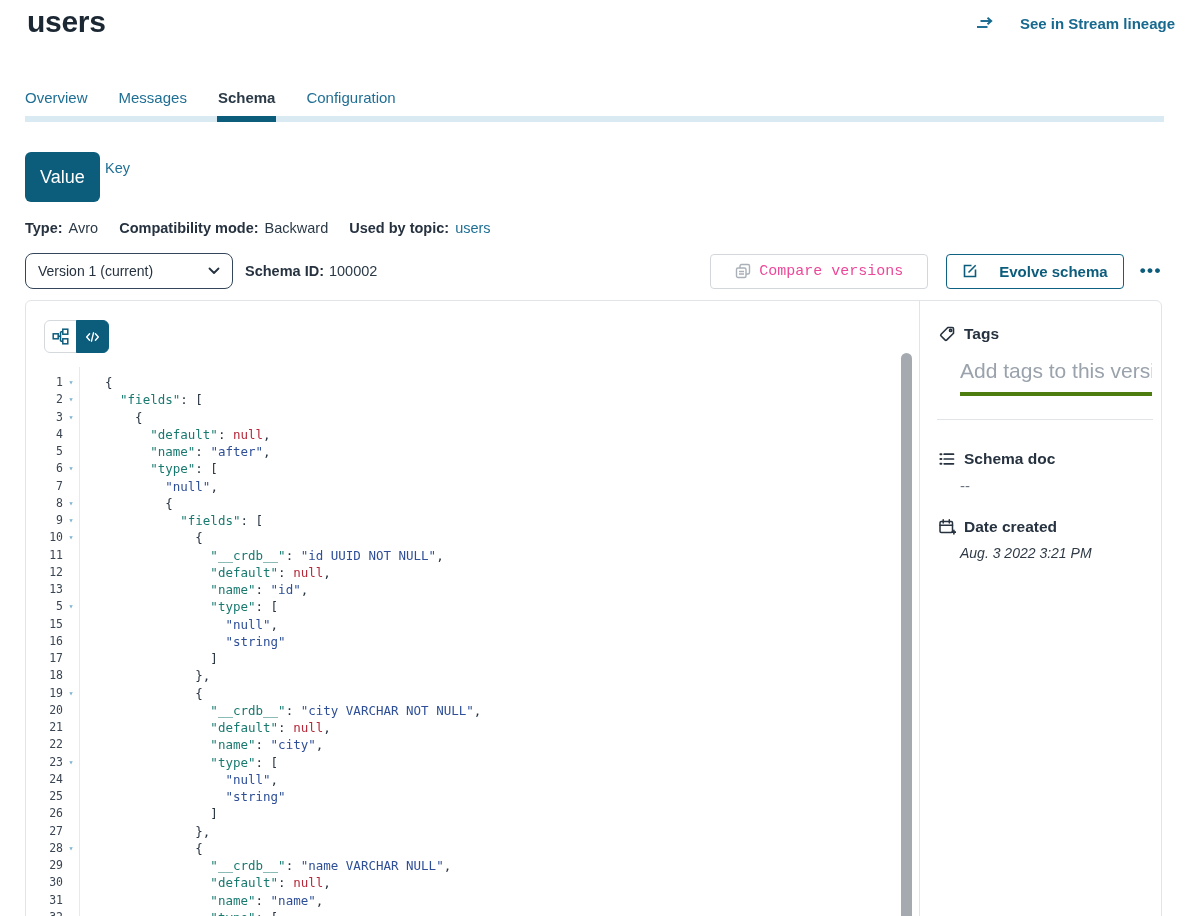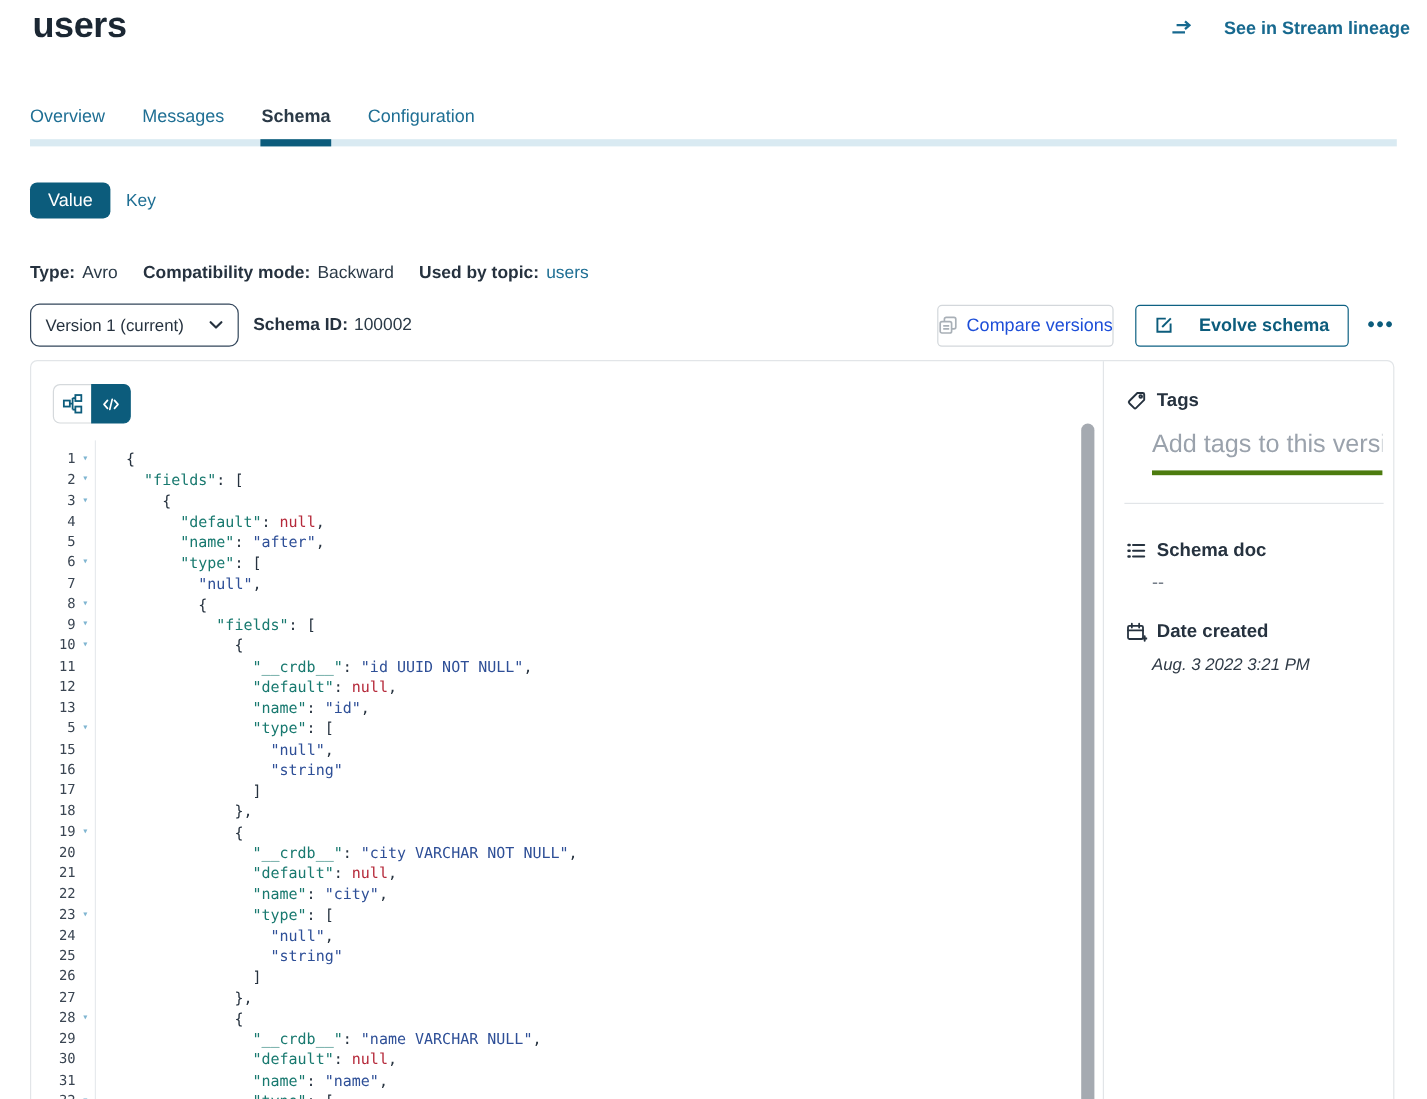--- a/index.html
+++ b/index.html
@@ -16,44 +16,44 @@
   .tabs-wrap { position:absolute; left:25px; right:25px; top:88px; height:34px; }
   .tabs { display:flex; gap:31px;text-align:right; }
   .tab { position:relative; font-size:15px; font-weight:500; color:#1f6f94; line-height:20px;
     cursor:pointer; }
   .tab.active { color:#2b3a47; font-weight:600; }
   .tab.active::after { content:""; position:absolute; left:-1px; right:-1px; top:28px;
     height:6px; background:#0c5c7c; z-index:2; }
   .tabs-bar { position:absolute; left:0; right:0; top:28px; height:6px; background:#d9eaf2; }
 
   
-  .val-btn { position:absolute; left:25px; top:152px; height:30px; padding:0 15px;
-    background:#0c5c7c; color:#fff; border:none; border-radius:6px; font-size:15px;
+  .val-btn { position:absolute; left:25px; top:152px; height:50px; padding:0 15px;
+    background:#0c5c7c; color:#fff; border:none; border-radius:6px; font-size:18px;
     font-family:inherit; font-weight:500; cursor:pointer; }
   .key-btn { position:absolute; left:105px; top:160px; font-size:14.5px; font-weight:500;
     color:#1f6f94; cursor:pointer; }
 
   
   .meta-row { position:absolute; left:25px; top:220px; display:flex; gap:21px;
     font-size:14.5px; color:#2b3a47; }
   .meta-item { display:flex; }
   .meta-label { font-weight:700; color:#26323f; margin-right:6px; }
   .meta-link { color:#1f6f94; cursor:pointer; }
 
   
   .version-bar { position:absolute; left:25px; right:25px; top:253px; height:36px;
     display:flex; align-items:center; }
-  .version-select { width:174px; height:36px; border:1px solid #33465b; border-radius:8px;
+  .version-select { width:208px; height:36px; border:1px solid #33465b; border-radius:8px;
     display:flex; align-items:center; justify-content:space-between; padding:0 12px;
     font-size:14px; color:#26323f; background:#fff; cursor:pointer; }
   .schema-id { margin-left:12px; font-size:14.5px; }
   .schema-id b { font-weight:700; color:#26323f; margin-right:5px; }
   .vb-spacer { flex:1; }
-  .btn-compare { height:35px; padding:0 0; border:1px solid #d3d7db; border-radius:4px;
-    background:#fff; color:#1d4ed8; font-size:15px; font-weight:500; font-family:Liberation Sans, sans-serif;
+  .btn-compare { height:35px; padding:0 24px; border:1px solid #d3d7db; border-radius:4px;
+    background:#fff; color:#ec4899; font-size:15px; font-weight:500; font-family:Liberation Mono, monospace;
     display:flex; align-items:center; gap:8px; cursor:default; }
   .btn-evolve { margin-left:18px; height:35px; padding:0 15px; border:1px solid #0e6183;
     border-radius:4px; background:#fff; color:#0c5c7c; font-size:15px; font-weight:600;
     font-family:inherit; display:flex; align-items:center; gap:21px; cursor:pointer; }
   .btn-more { margin-left:14px; border:none; background:none; color:#0c5c7c; font-size:17px;
     font-weight:800; letter-spacing:1.5px; cursor:pointer; line-height:10px; padding:4px 2px; }
 
   
   .panel { position:absolute; left:25px; top:300px; width:1137px; height:700px;
     border:1px solid #e2e5e8; border-radius:6px; background:#fff; }

